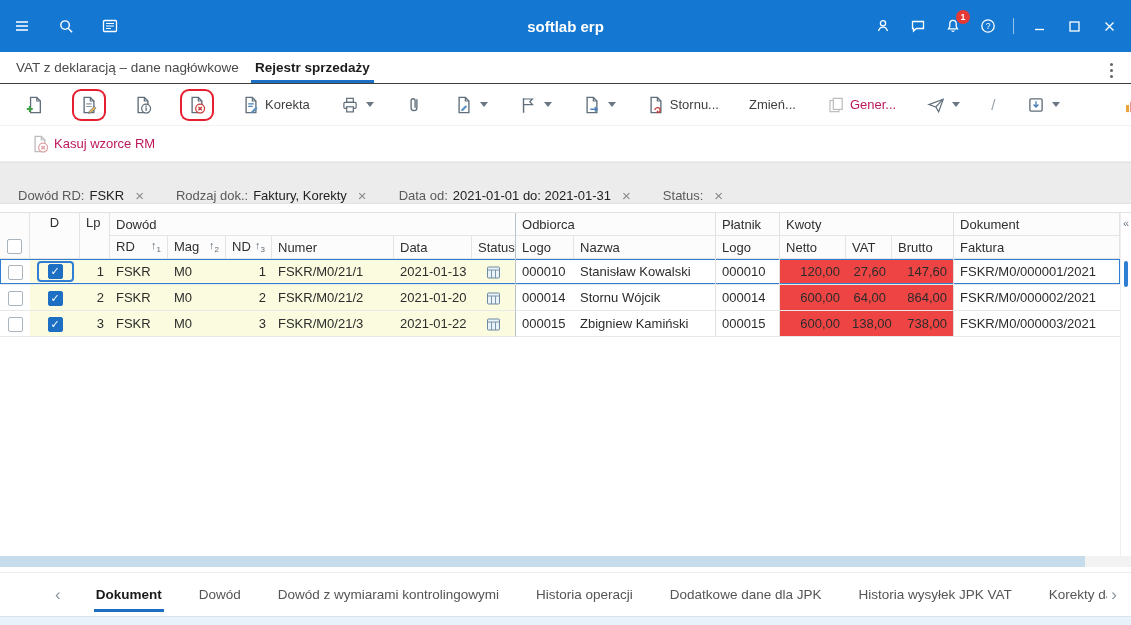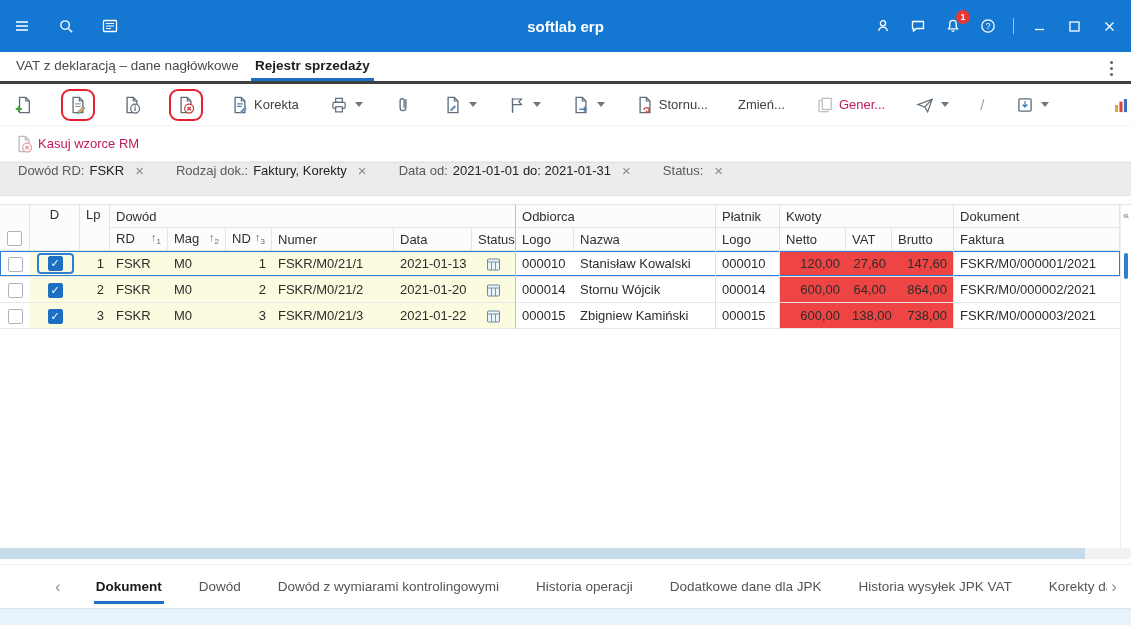--- a/index.html
+++ b/index.html
@@ -12,38 +12,38 @@
   .tb-left { display:flex; align-items:center; gap:24px; }
   .tb-ic { display:inline-flex; align-items:center; justify-content:center; width:20px; height:20px; cursor:pointer; }
   .tb-title { position:absolute; left:0; right:0; text-align:center; font-size:15px; font-weight:600; pointer-events:none; }
   .tb-company { position:absolute; left:670px; width:192px; display:flex; align-items:center; justify-content:space-between; font-size:14px; cursor:pointer; }
   .tb-right { margin-left:auto; display:flex; align-items:center; gap:15px; position:relative; z-index:2; }
   .tb-sep { width:1px; height:16px; background:rgba(255,255,255,.55); }
   .bell-wrap { position:relative; }
   .badge { position:absolute; top:-6px; right:-7px; min-width:14px; height:14px; background:#e53935; border-radius:50%; color:#fff; font-size:9px; line-height:14px; text-align:center; font-weight:bold; padding:0 2px; }
 
   
-  .tabs-row { height:32px; background:#fff; display:flex; align-items:flex-end; padding:0 12px; border-bottom:3px solid #404040; position:relative; }
+  .tabs-row { height:32px; background:#fff; display:flex; align-items:flex-end; padding:0 12px; border-bottom:1px solid #404040; position:relative; }
   .ttab { font-size:13.5px; color:#4a4a4a; padding:6px 4px 8px; white-space:nowrap; cursor:pointer; }
   .ttab.clip { max-width:262px; overflow:hidden; }
   .ttab.active { font-weight:bold; color:#1d1d1d; border-bottom:3px solid #1d6fc4; padding-bottom:5px; margin-left:8px; }
   .tabs-row .vdots-wrap { position:absolute; right:14px; bottom:8px; }
 
   
-  .toolbar { height:42px; display:flex; align-items:center; padding:0 9px; gap:20px; border-bottom:1px solid #f2f2f2; }
+  .toolbar { height:42px; display:flex; align-items:center; padding:0 20px; gap:20px; border-bottom:1px solid #f2f2f2; }
   .tbtn { display:inline-flex; align-items:center; gap:4px; padding:4px 5px; border-radius:4px; cursor:pointer; color:#3f3f3f; white-space:nowrap; }
   .tbtn.red-box { box-shadow:0 0 0 2px #e51f2f; border-radius:7px; margin:0 4px; }
   .tbtn.disabled { color:#be185d; cursor:default; }
   .caret { width:0; height:0; border-left:4px solid transparent; border-right:4px solid transparent; border-top:5px solid #6b7884; margin-left:2px; }
   .tb-div { width:1px; height:20px; background:#dcdcdc; margin:0 6px; }
   .slash { color:#9aa3ab; font-size:15px; padding:0 6px; }
-  .toolbar2 { height:36px; display:flex; align-items:center; padding:0 9px; border-bottom:1px solid #f0f0f0; }
-
-  
-  .filterbar { height:34px; background:#ececec; display:flex; align-items:flex-start; padding:0 18px; gap:32px; border-top:1px solid #e2e2e2; border-bottom:1px solid #e2e2e2; }
+  .toolbar2 { height:36px; display:flex; align-items:center; padding:0 25px; border-bottom:1px solid #f0f0f0; }
+
+  
+  .filterbar { height:42px; background:#ececec; display:flex; align-items:flex-end; padding:0 18px; gap:32px; border-top:1px solid #e2e2e2; border-bottom:1px solid #e2e2e2; }
   .chip { display:inline-flex; align-items:center; gap:5px; white-space:nowrap; }
   .chip .lab { color:#5a5a5a; }
   .chip .val { color:#222; }
   .chip .x { color:#8a8a8a; font-size:15px; line-height:1; margin-left:6px; cursor:pointer; }
 
   
   .grid-wrap { position:relative; height:344px; margin-top:8px; border-top:1px solid #e3e3e3; background:#fff; }
   table { border-collapse:separate; border-spacing:0; table-layout:fixed; width:1120px; }
   th { font-weight:normal; text-align:left; color:#2f2f2f; background:#fcfcfc; height:23px; padding:2px 6px; border-right:1px solid #e4e4e4; border-bottom:1px solid #e4e4e4; white-space:nowrap; overflow:hidden; }
   td { height:26px; padding:0 6px; white-space:nowrap; overflow:hidden; border-bottom:1px solid #e8e8e8; background:#fff; }

